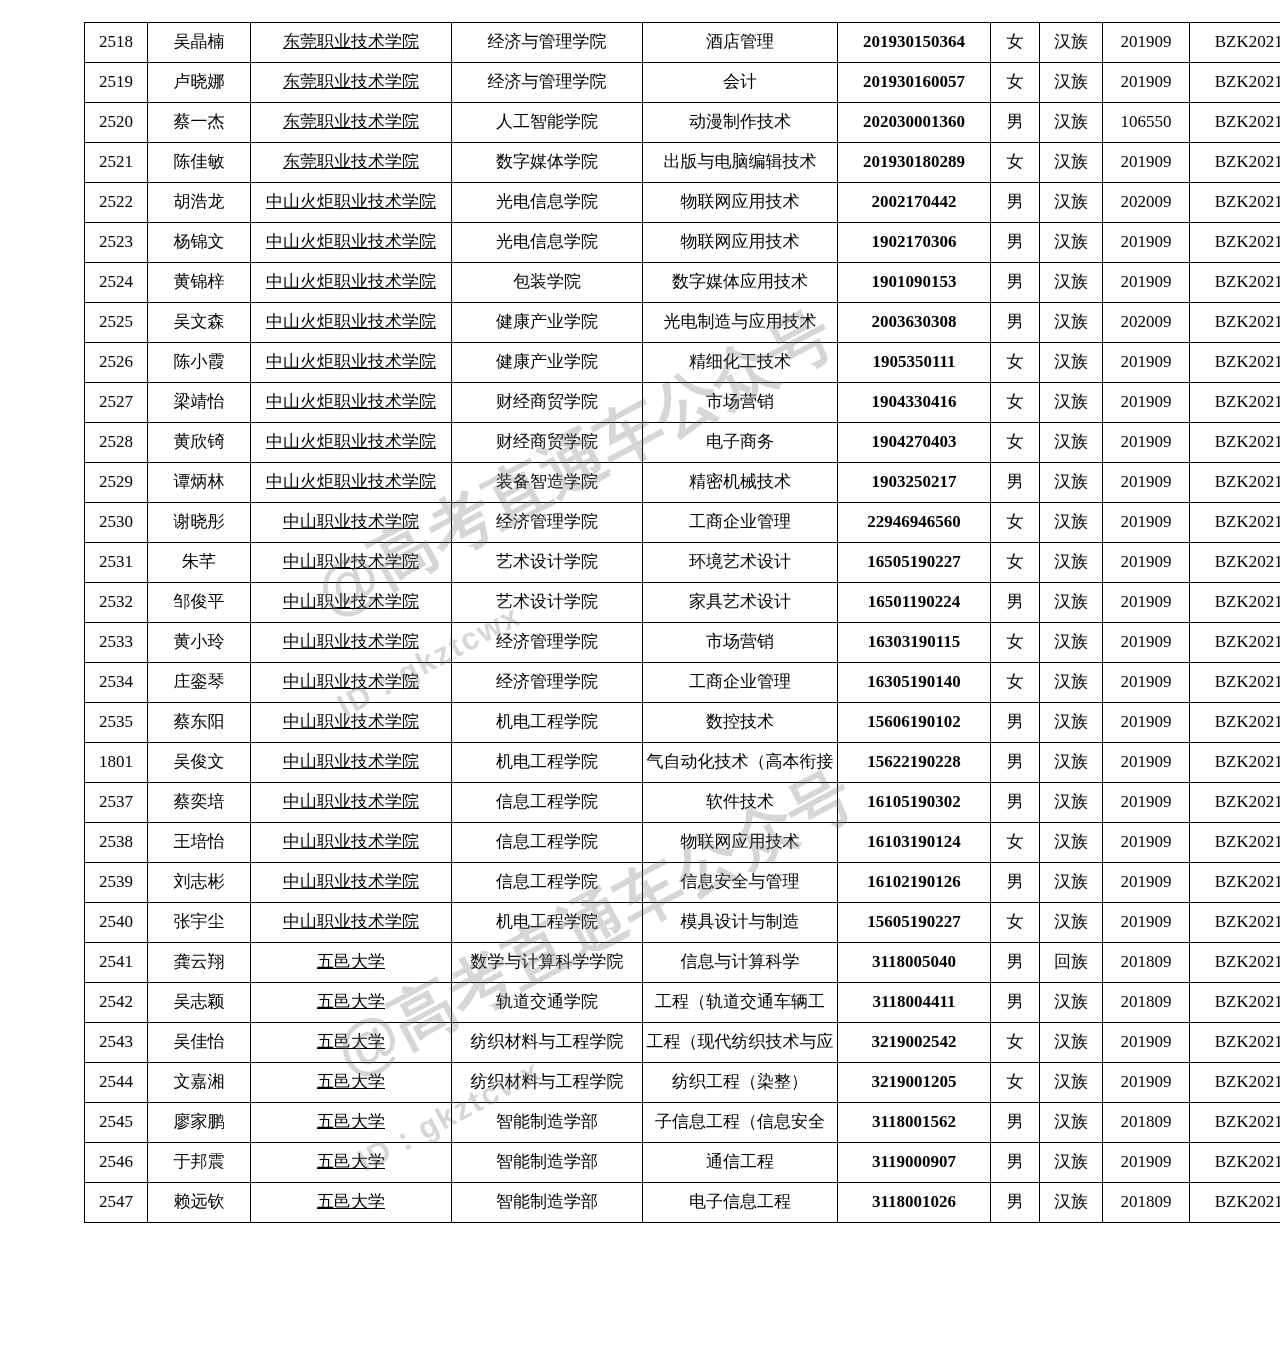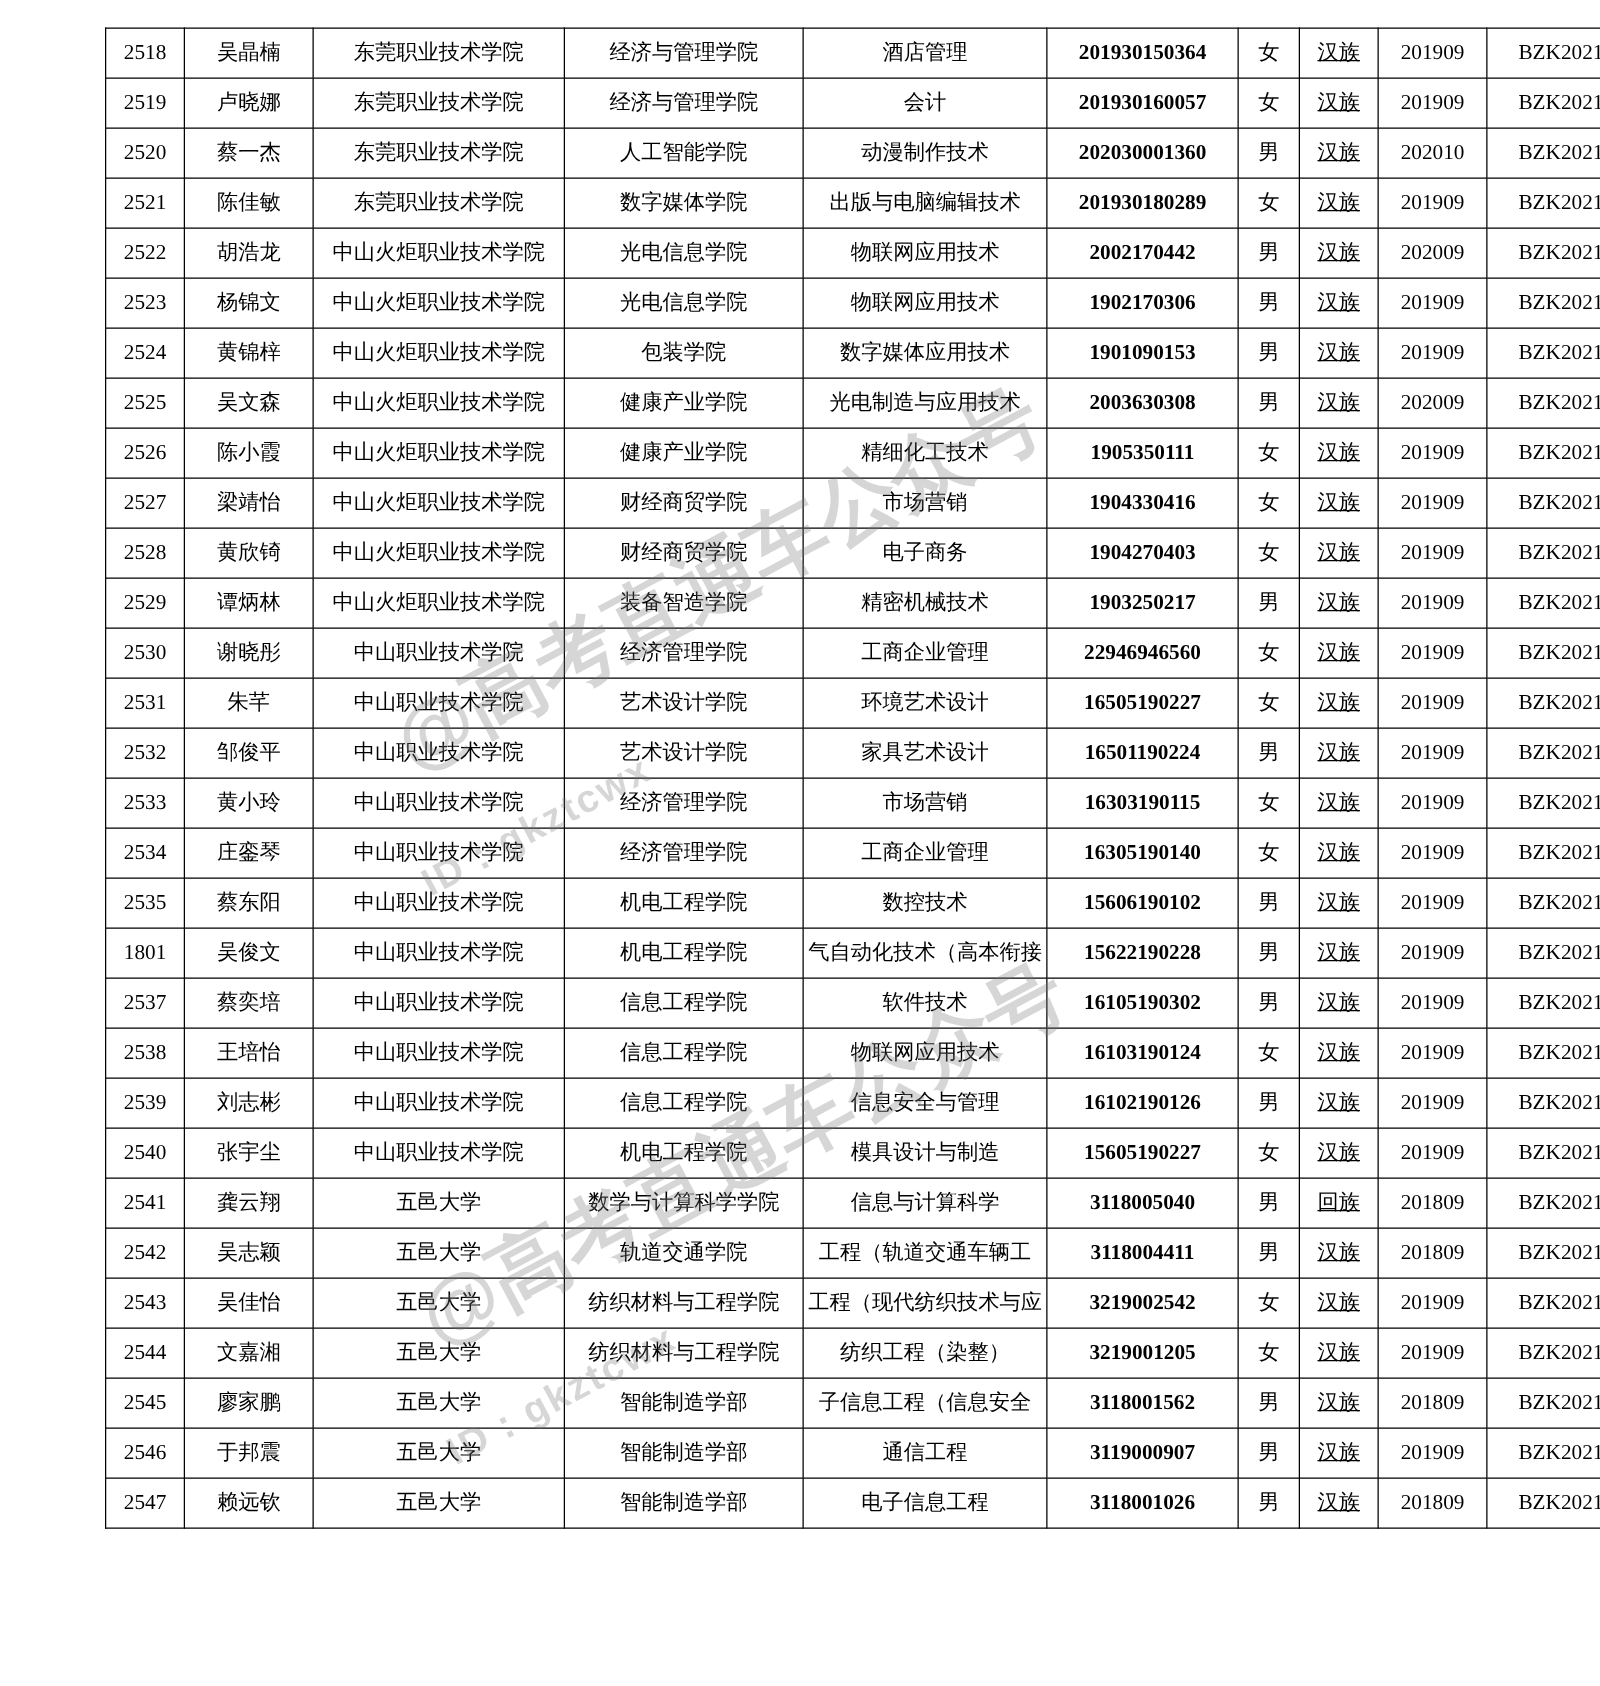--- a/index.html
+++ b/index.html
@@ -35,26 +35,26 @@
     text-align: center;
     vertical-align: middle;
     font-size: 17px;
     line-height: 1.1;
     white-space: nowrap;
     overflow: hidden;
     background: transparent;
   }
   td.c-seq      { width: 58px; }
   td.c-name     { width: 98px; }
-  td.c-school   { width: 196px; }
+  td.c-school   { width: 196px; text-decoration: underline; }
   td.c-college  { width: 186px; }
   td.c-major    { width: 190px; }
   td.c-sid      { width: 148px; font-family: "Liberation Serif", serif; font-weight: bold; }
   td.c-gender   { width: 44px; }
-  td.c-nation   { width: 58px; text-decoration: underline; }
+  td.c-nation   { width: 58px; }
   td.c-date     { width: 82px; }
   td.c-cert     { width: 156px; letter-spacing: 0px; }
 
   
   .watermark {
     position: absolute;
     left: 0;
     top: 0;
     width: 1280px;
     height: 1349px;
@@ -128,21 +128,21 @@
         </tr>
         <tr>
           <td class="c-seq">2520</td>
           <td class="c-name">蔡一杰</td>
           <td class="c-school">东莞职业技术学院</td>
           <td class="c-college">人工智能学院</td>
           <td class="c-major">动漫制作技术</td>
           <td class="c-sid">202030001360</td>
           <td class="c-gender">男</td>
           <td class="c-nation">汉族</td>
-          <td class="c-date">202010</td>
+          <td class="c-date">106550</td>
           <td class="c-cert">BZK202149263</td>
         </tr>
         <tr>
           <td class="c-seq">2521</td>
           <td class="c-name">陈佳敏</td>
           <td class="c-school">东莞职业技术学院</td>
           <td class="c-college">数字媒体学院</td>
           <td class="c-major">出版与电脑编辑技术</td>
           <td class="c-sid">201930180289</td>
           <td class="c-gender">女</td>

